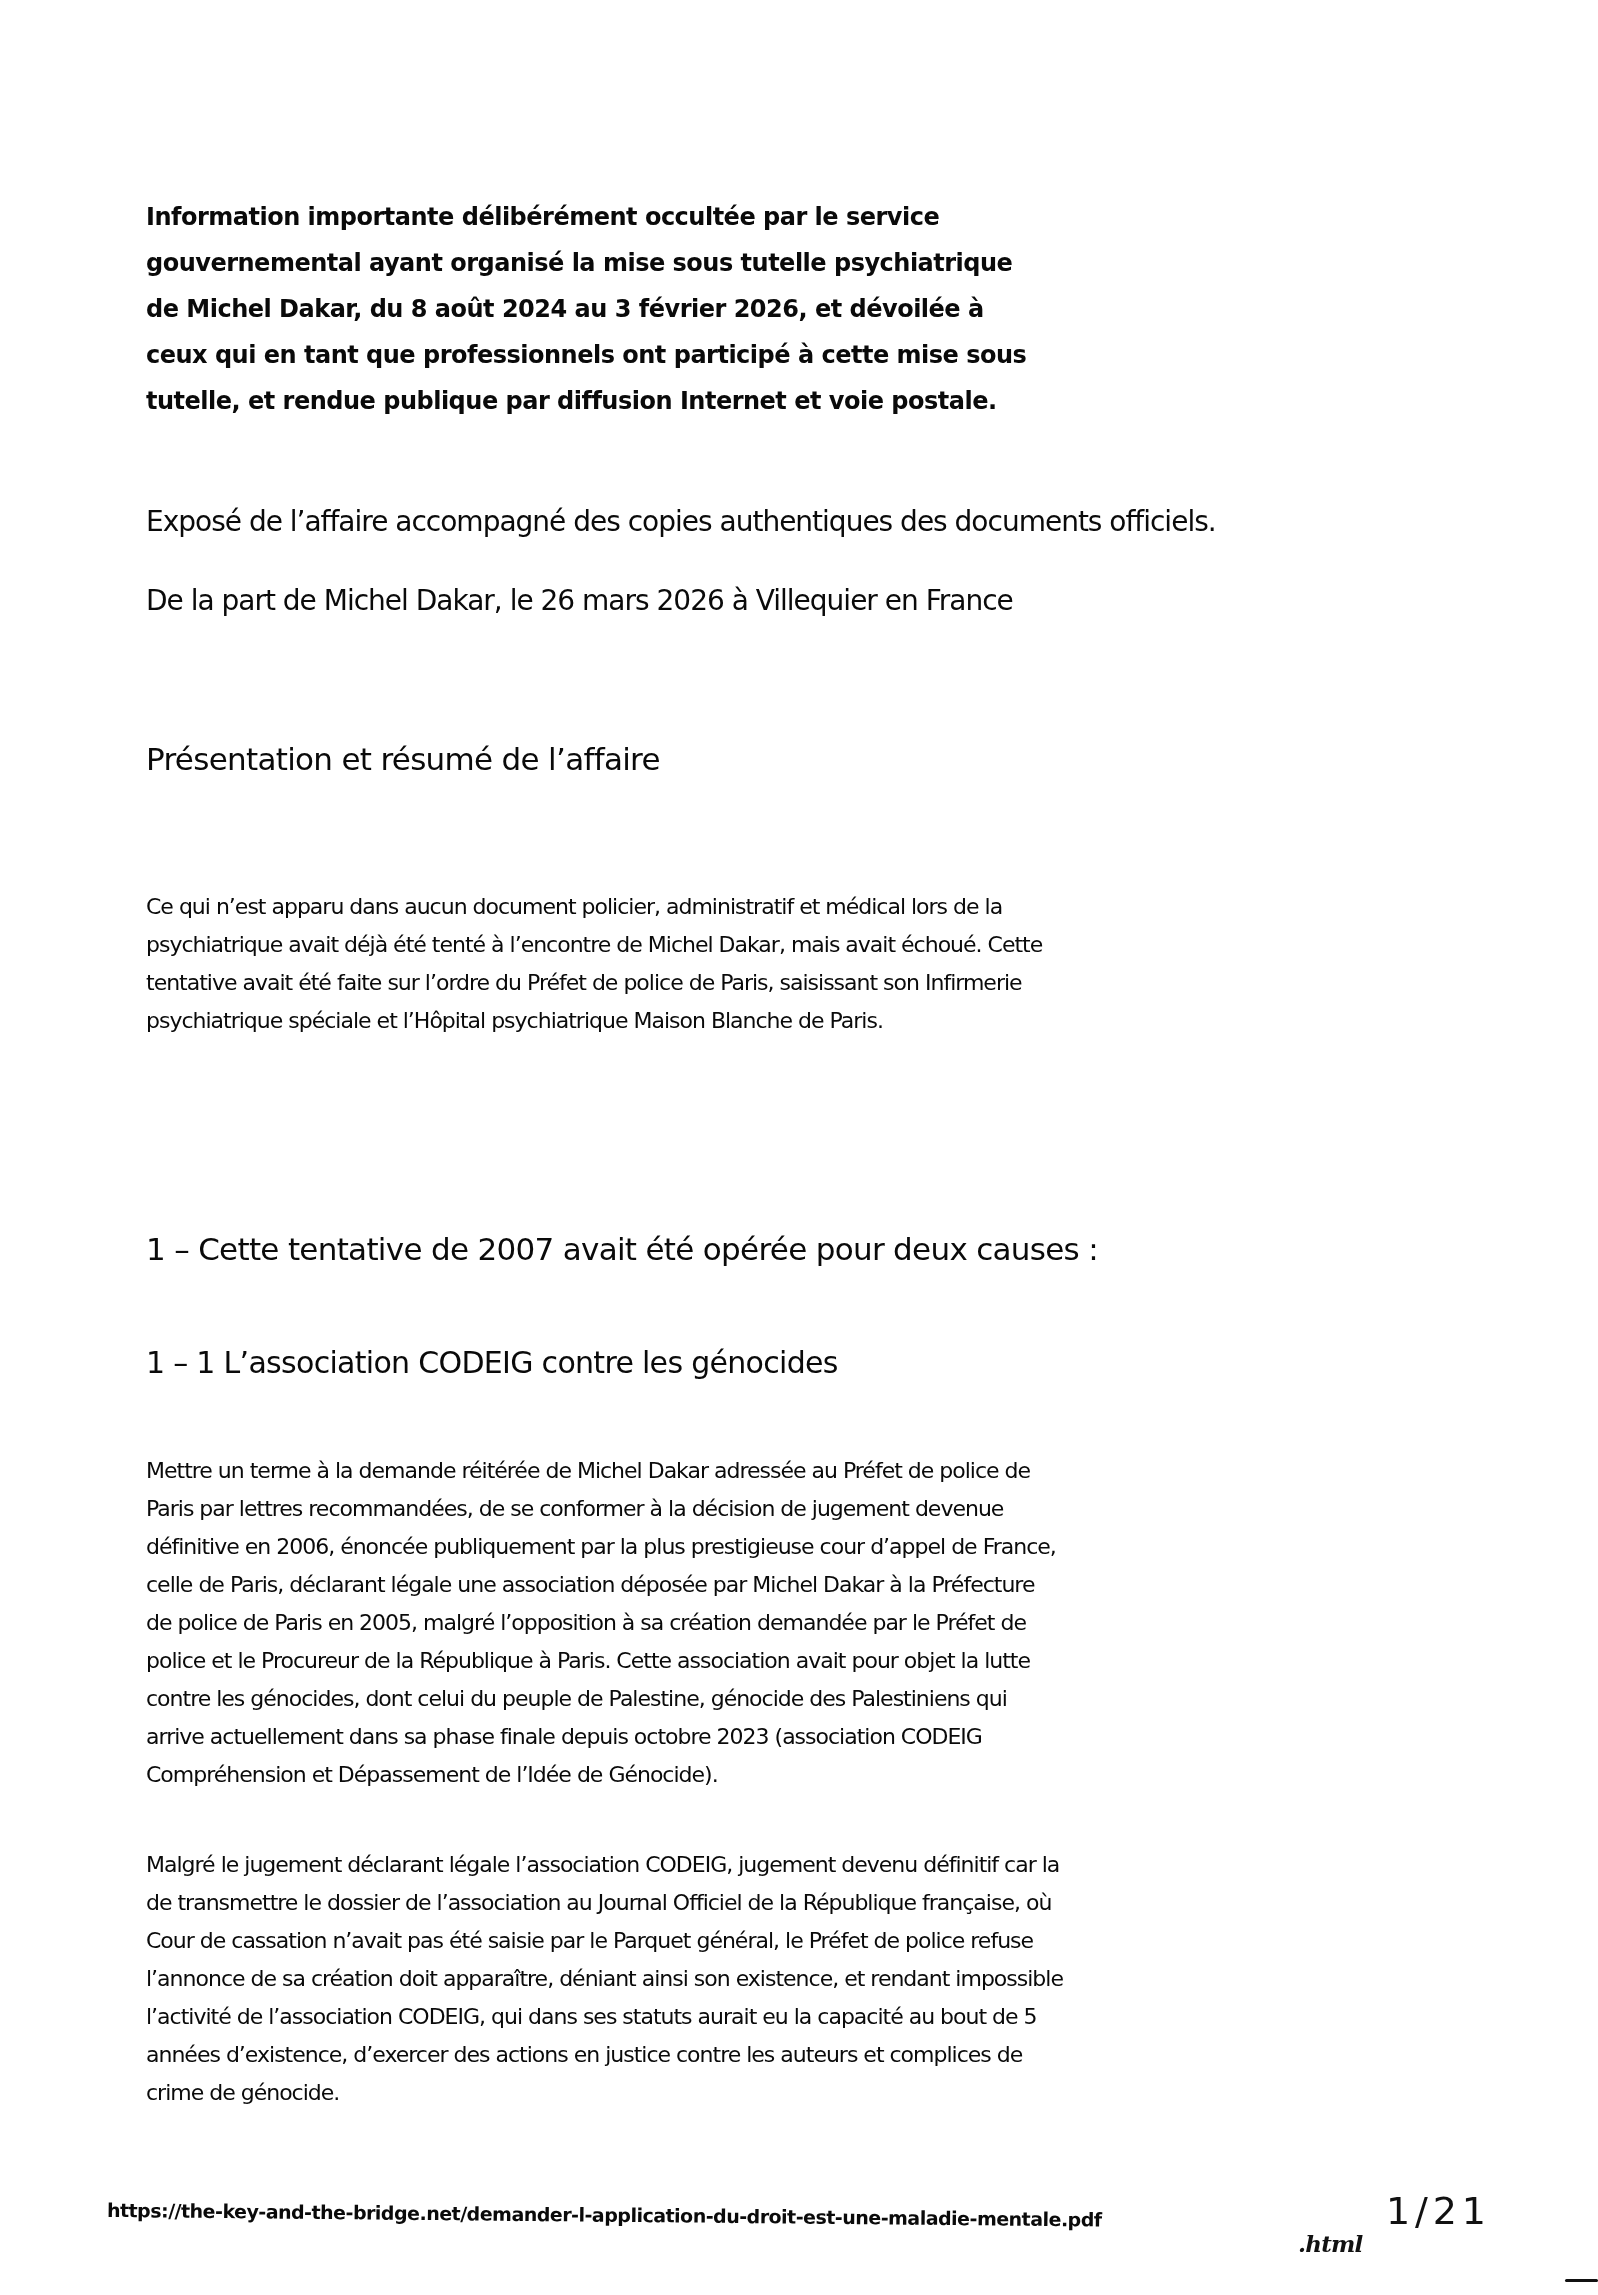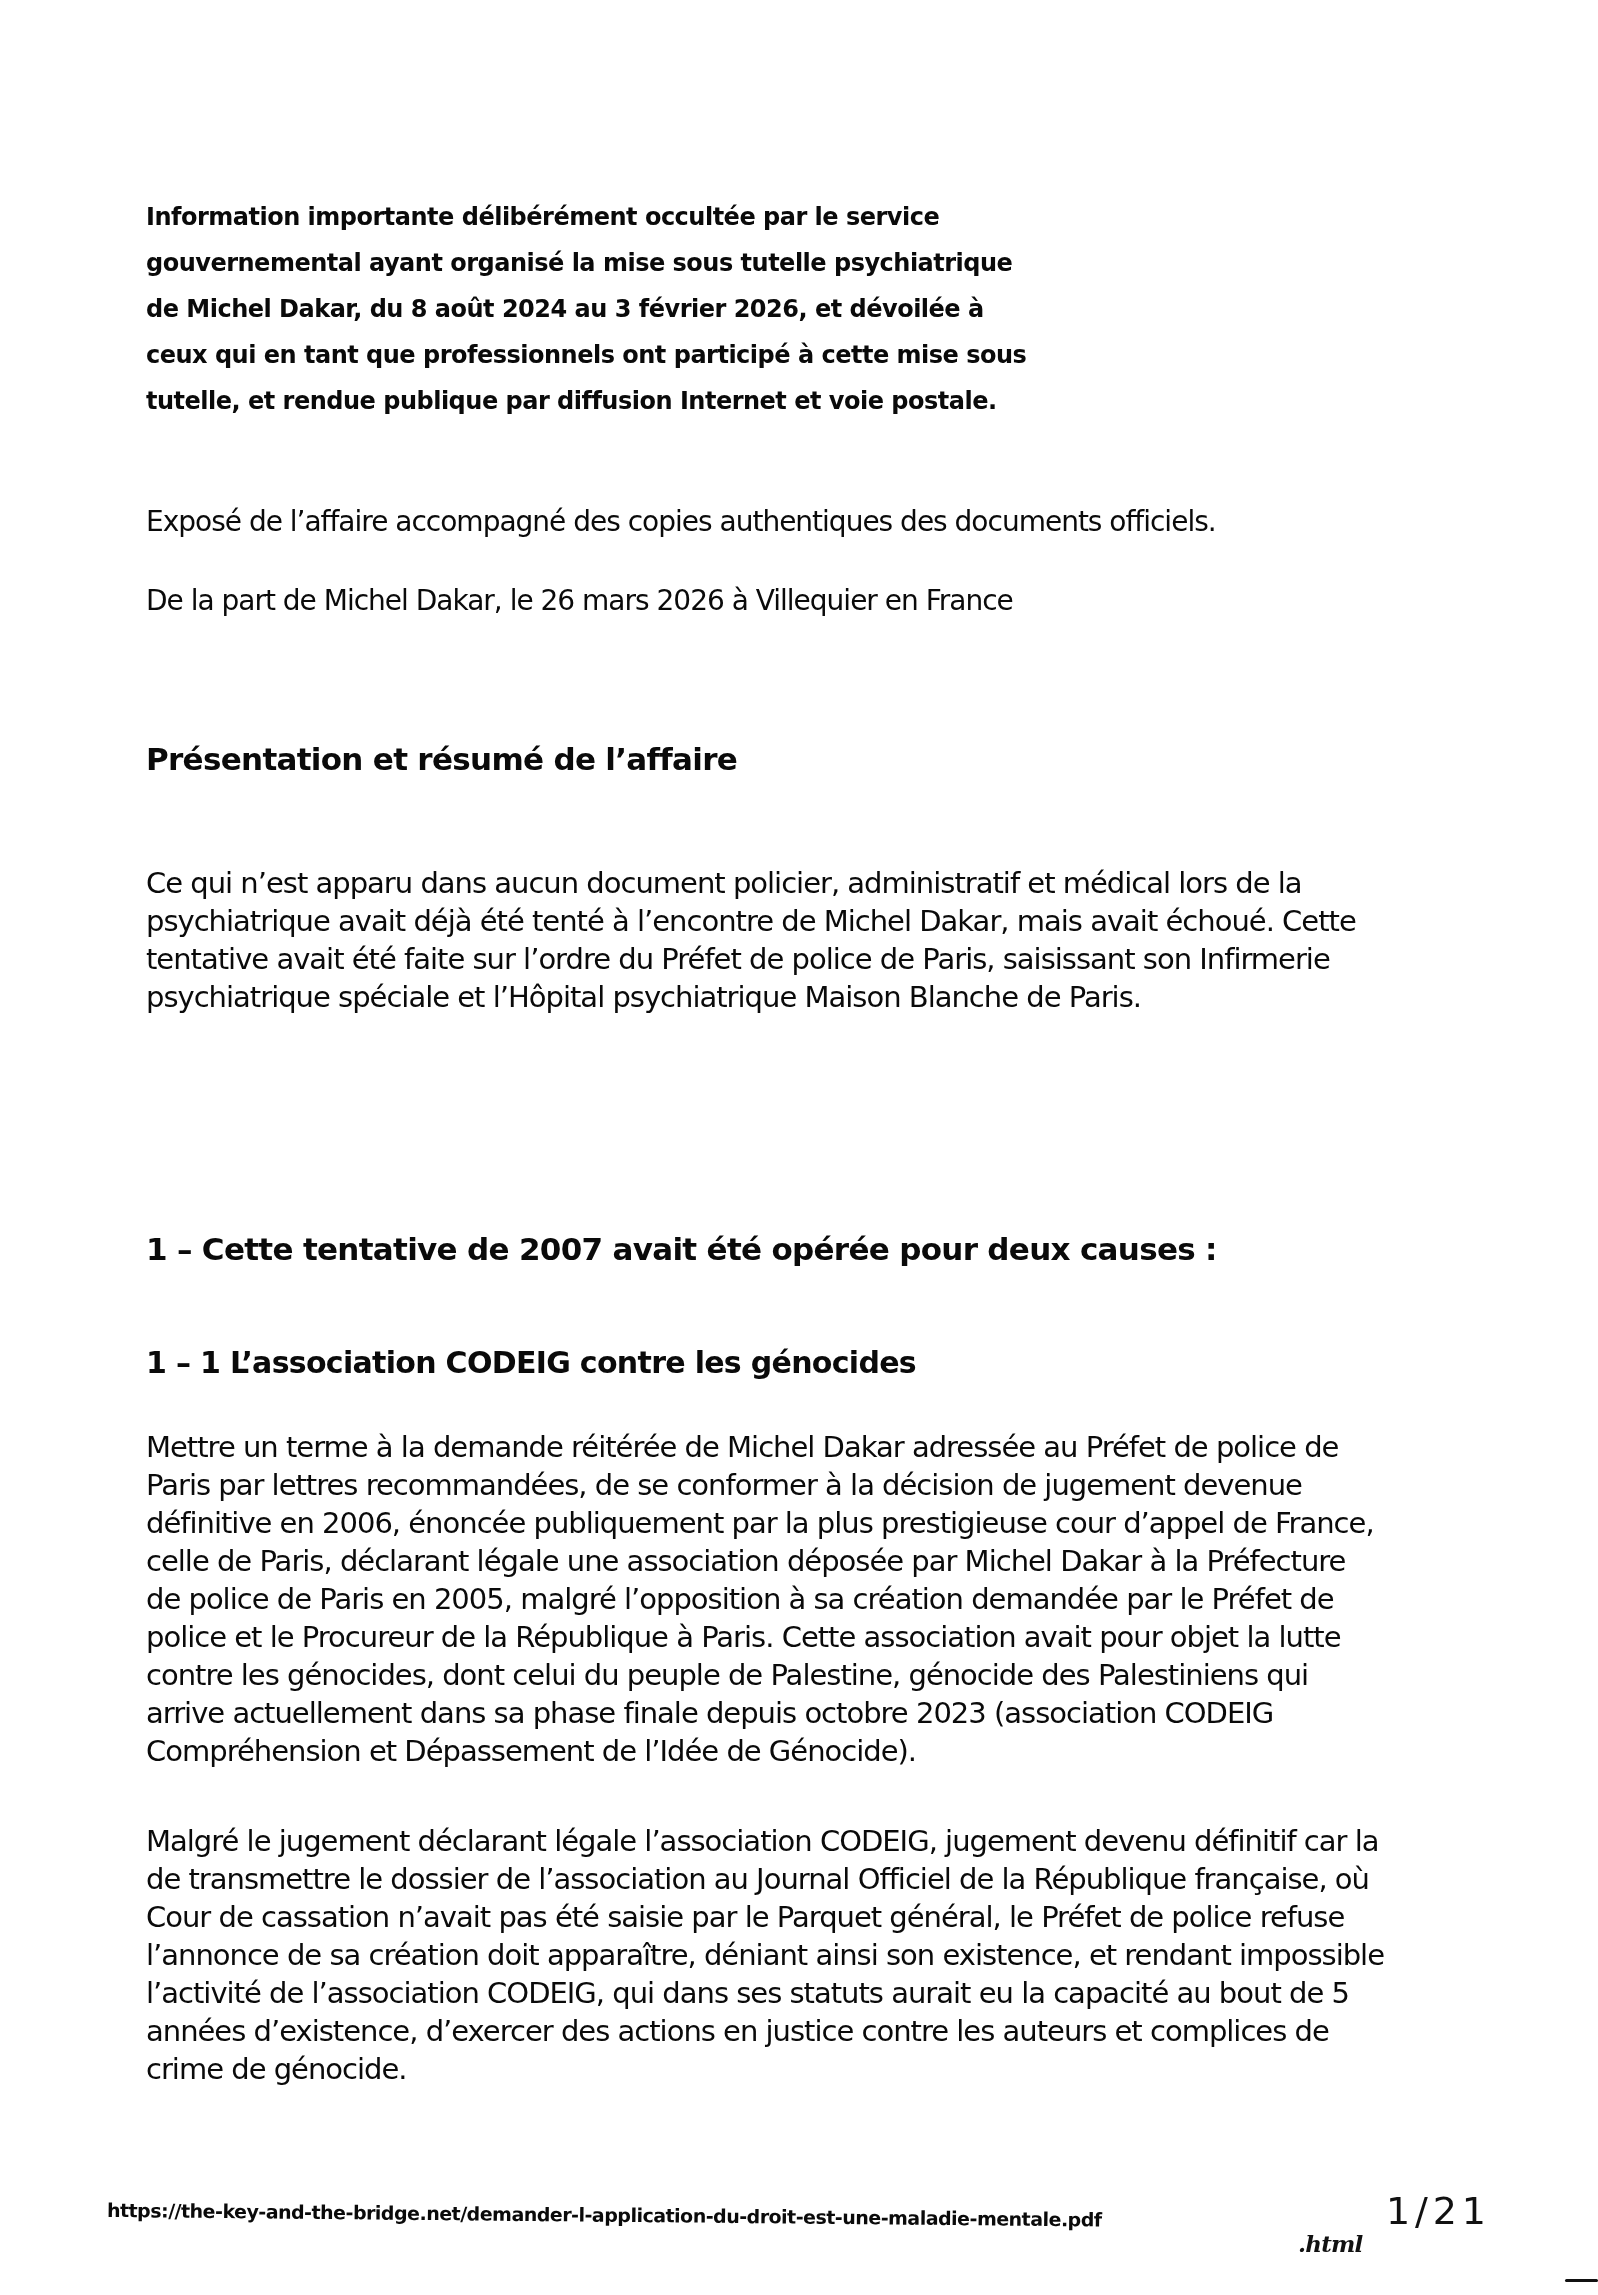--- a/index.html
+++ b/index.html
@@ -38,33 +38,34 @@
 
     .intro {
       font-size: 28px;
       letter-spacing: -1px;
       white-space: nowrap;
     }
     .intro-1 { top: 505px; }
     .intro-2 { top: 584px; }
 
     .h2 {
-      font-weight: bold;
+      font-weight: normal;
       font-size: 31px;
       letter-spacing: -0.7px;
       white-space: nowrap;
     }
     .h-presentation { top: 741px; }
     .h-section1 { top: 1231px; }
     .h-sub11 { top: 1345px; font-size: 30px; }
 
     .para {
-      font-size: 29px;
+      font-size: 22px;
       line-height: 38px;
       letter-spacing: -1px;
+      margin-top: 24px;
     }
     .para .line { display: block; white-space: nowrap; }
     .p-presentation { top: 864px; }
     .p-codeig-1 { top: 1428px; }
     .p-codeig-2 { top: 1822px; }
 
     .bold { font-weight: bold; }
 
     .footer-url {
       position: absolute;

